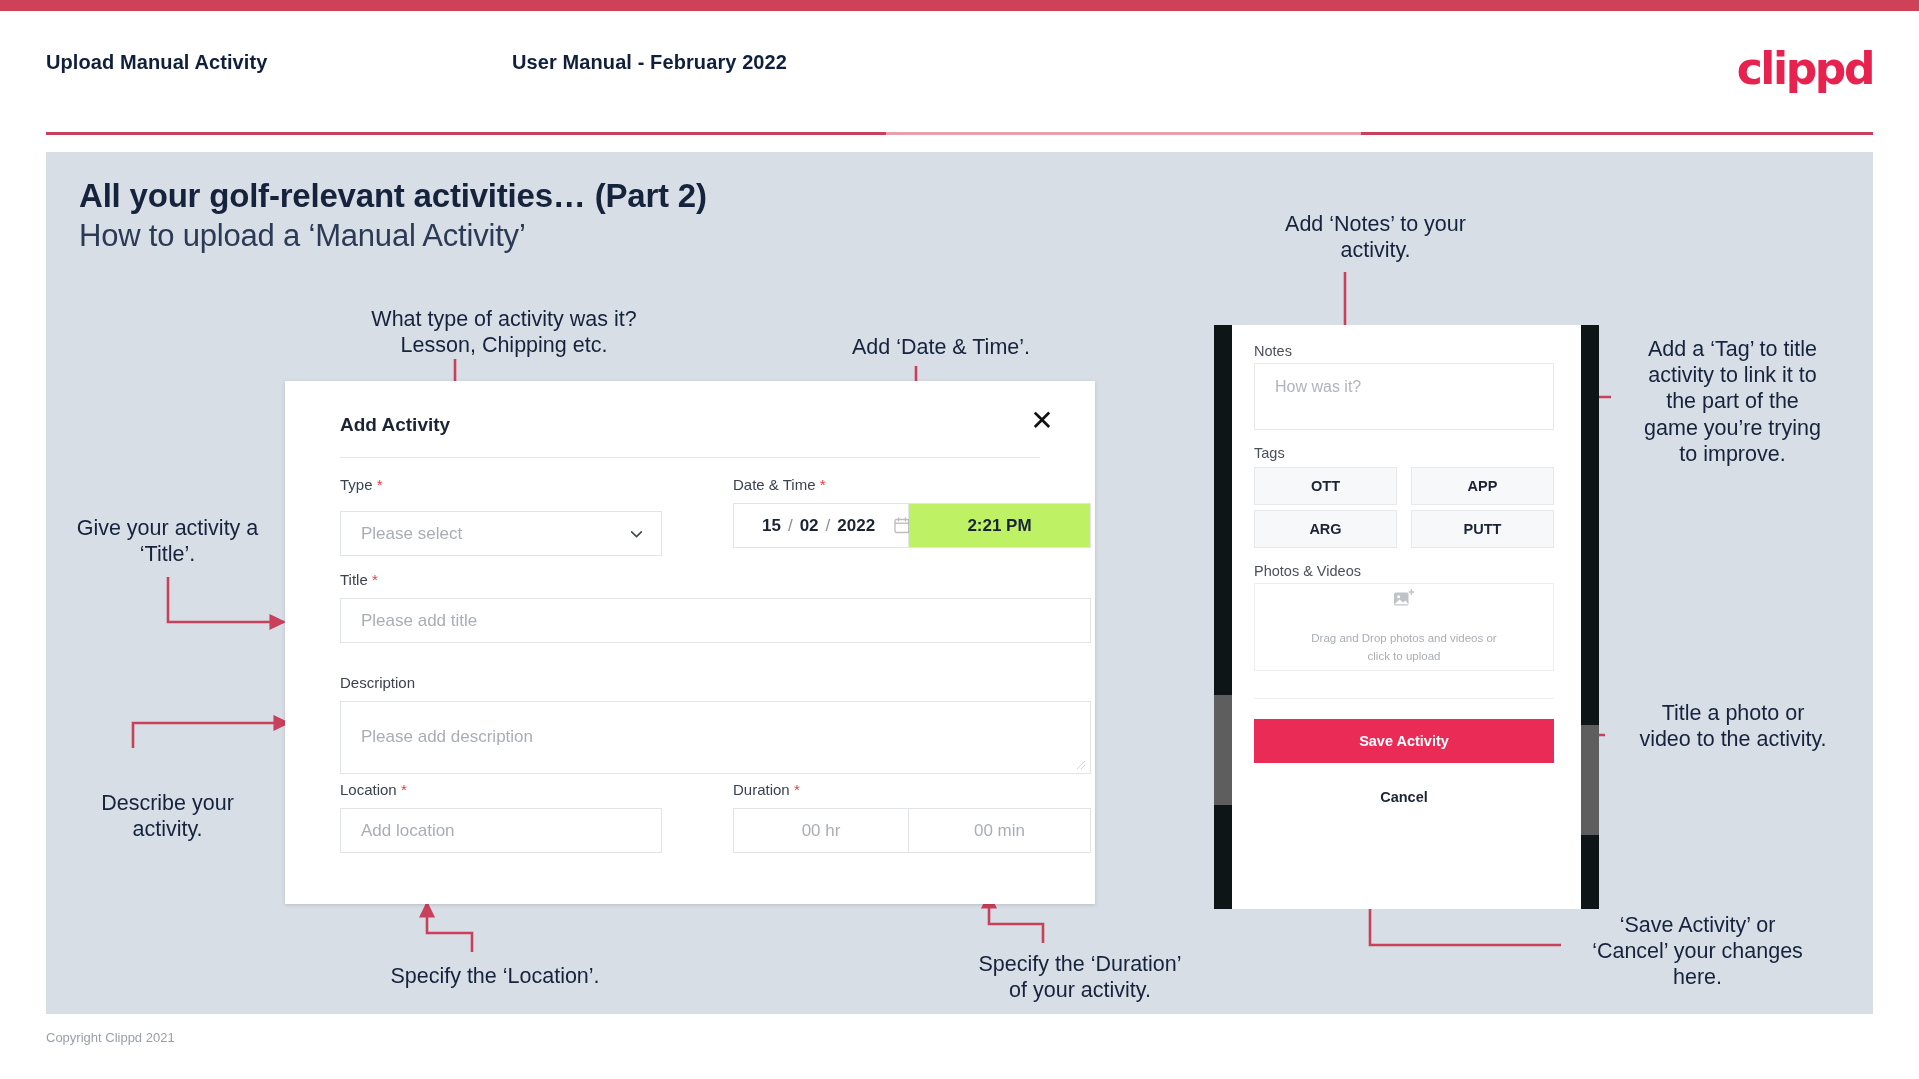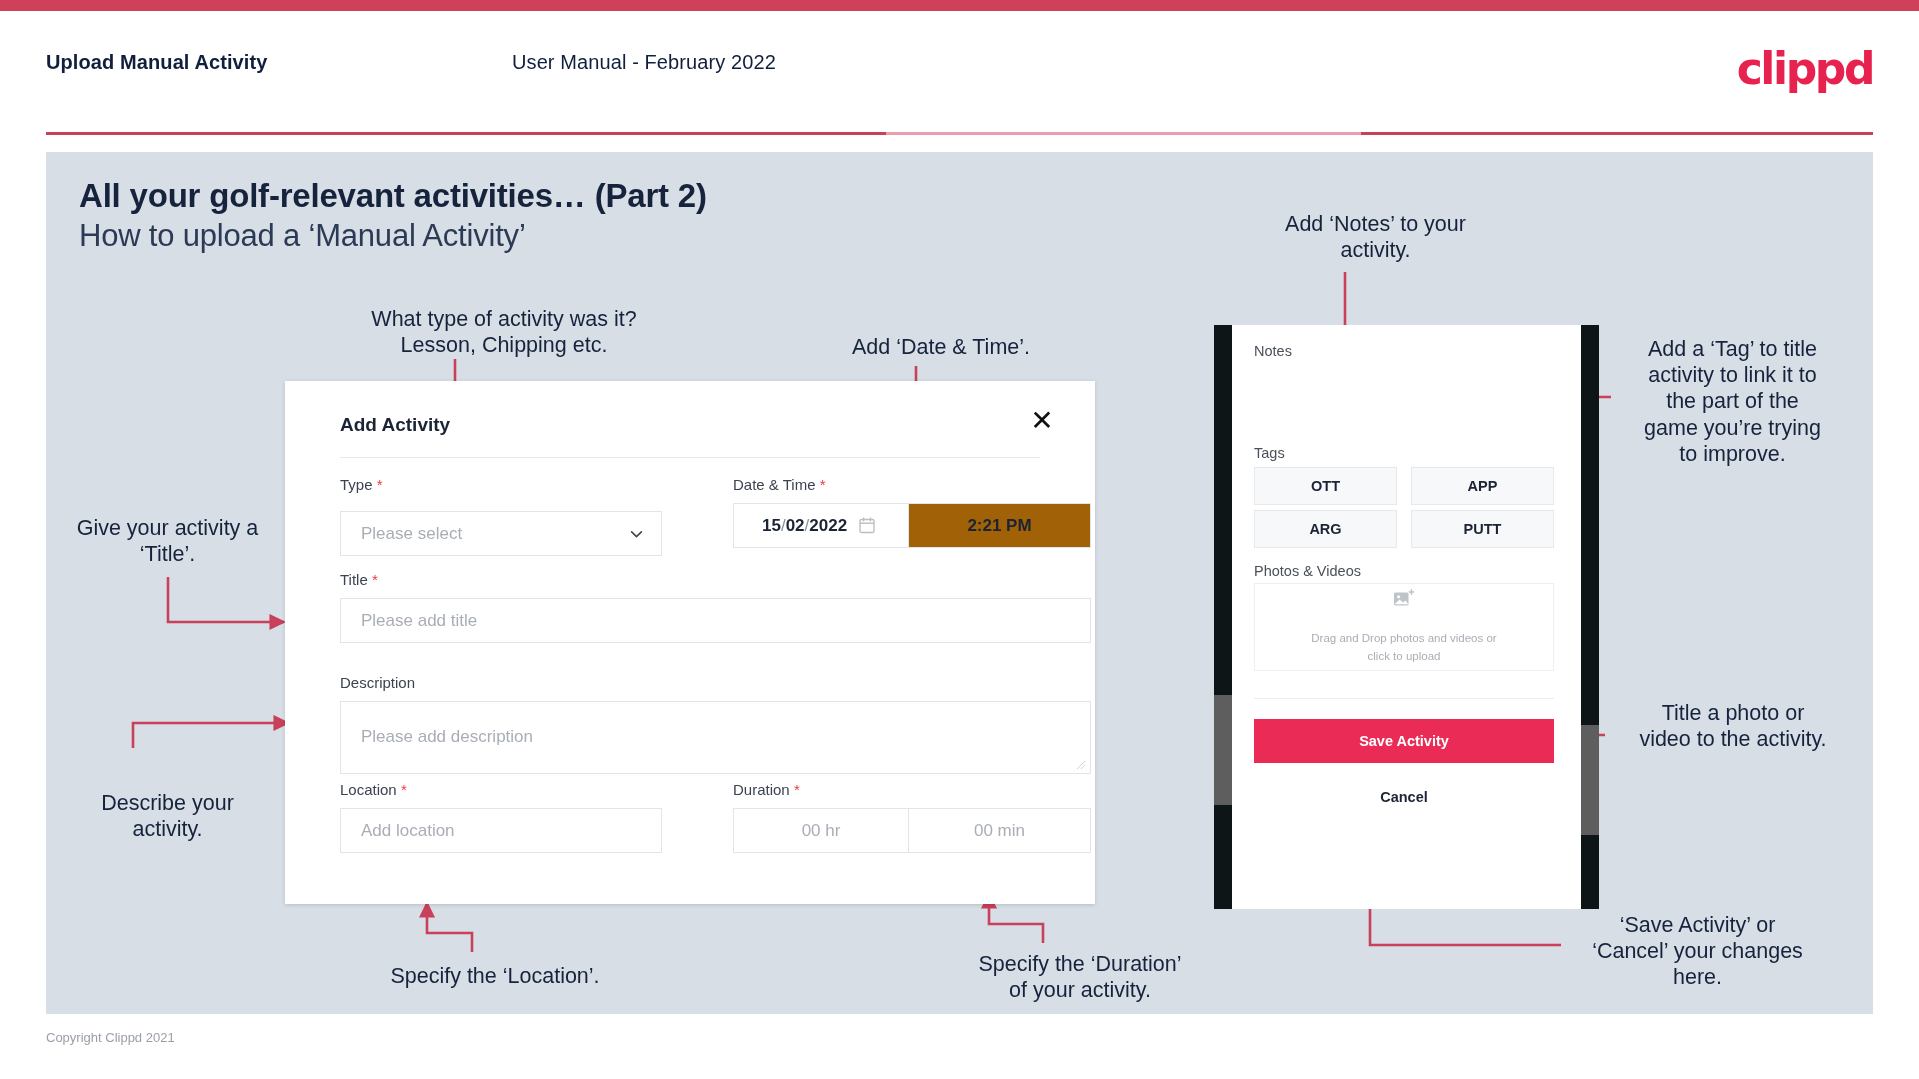--- a/index.html
+++ b/index.html
@@ -18,21 +18,21 @@
   }
 
   
   .header { position:absolute; left:0; top:11px; width:1919px; height:113px; background:#fff; }
   .hdr-left {
     position:absolute; left:46px; top:40px;
     font-size:20px; font-weight:700; color:#10203c; letter-spacing:.1px;
   }
   .hdr-mid {
     position:absolute; left:512px; top:40px;
-    font-size:20px; font-weight:400; color:#10203c; letter-spacing:.1px;
+    font-size:20px; font-weight:700; color:#10203c; letter-spacing:.1px;
   }
   .logo {
     position:absolute; right:46px; top:36px;
     font-size:44px; font-weight:700; color:#e8224e;
     letter-spacing:-2.4px; line-height:1;
     font-family:"DejaVu Sans", sans-serif;
   }
   .hdr-rule {
     position:absolute; left:46px; top:121px; width:1827px; height:3px;
     background:linear-gradient(to right,#c9405a 0%, #c9405a 46%, #e8a0b0 46%, #e8a0b0 72%, #c9405a 72%, #c9405a 100%);
@@ -94,29 +94,29 @@
     font-size:17px; color:#a9aeb5;
   }
   .input-box .ph { padding-left:20px; }
 
   .chev {
     position:absolute; right:18px; top:50%; transform:translateY(-50%);
     width:13px; height:13px;
   }
 
   .date-val {
-    display:flex; align-items:center; gap:0;
+    display:flex; align-items:center; gap:7px;
     padding-left:28px; font-size:17px; color:#1b2435; font-weight:700;
   }
   .date-val .sl { color:#8a9099; font-weight:400; }
   .cal-ico { margin-left:12px; width:16px; height:17px; opacity:.45; }
   .time-cell {
     position:absolute; border:1px solid #e2e5e8; border-left:none;
     display:flex; align-items:center; justify-content:center;
-    font-size:17px; color:#1b2435; font-weight:700; background:#a16207;
+    font-size:17px; color:#1b2435; font-weight:700; background:#bef264;
   }
   .dur-cell {
     position:absolute; border:1px solid #e2e5e8;
     display:flex; align-items:center; justify-content:center;
     font-size:17px; color:#a9aeb5; background:#fff;
   }
   .ta-grip { position:absolute; right:4px; bottom:3px; width:10px; height:10px; opacity:.45;}
 
   
   .phone {
@@ -337,20 +337,23 @@
 
   <div class="phone">
     <div class="bezel-l"></div>
     <div class="btn-grey" style="left:0; top:370px; height:110px;"></div>
     <div class="bezel-r"></div>
     <div class="btn-grey" style="right:0; top:400px; height:110px;"></div>
 
     <div class="screen">
 
       <div class="m-label" style="left:22px; top:18px;">Notes</div>
+      <div class="m-box" style="left:22px; top:38px; width:300px; height:67px;">
+        <span class="m-ph">How was it?</span>
+      </div>
 
       <div class="m-label" style="left:22px; top:120px;">Tags</div>
       <div class="tag" style="left:22px; top:142px; width:143px; height:38px;">
         <span>OTT</span>
       </div>
       <div class="tag" style="left:179px; top:142px; width:143px; height:38px;">
         <span>APP</span>
       </div>
       <div class="tag" style="left:22px; top:185px; width:143px; height:38px;">
         <span>ARG</span>

